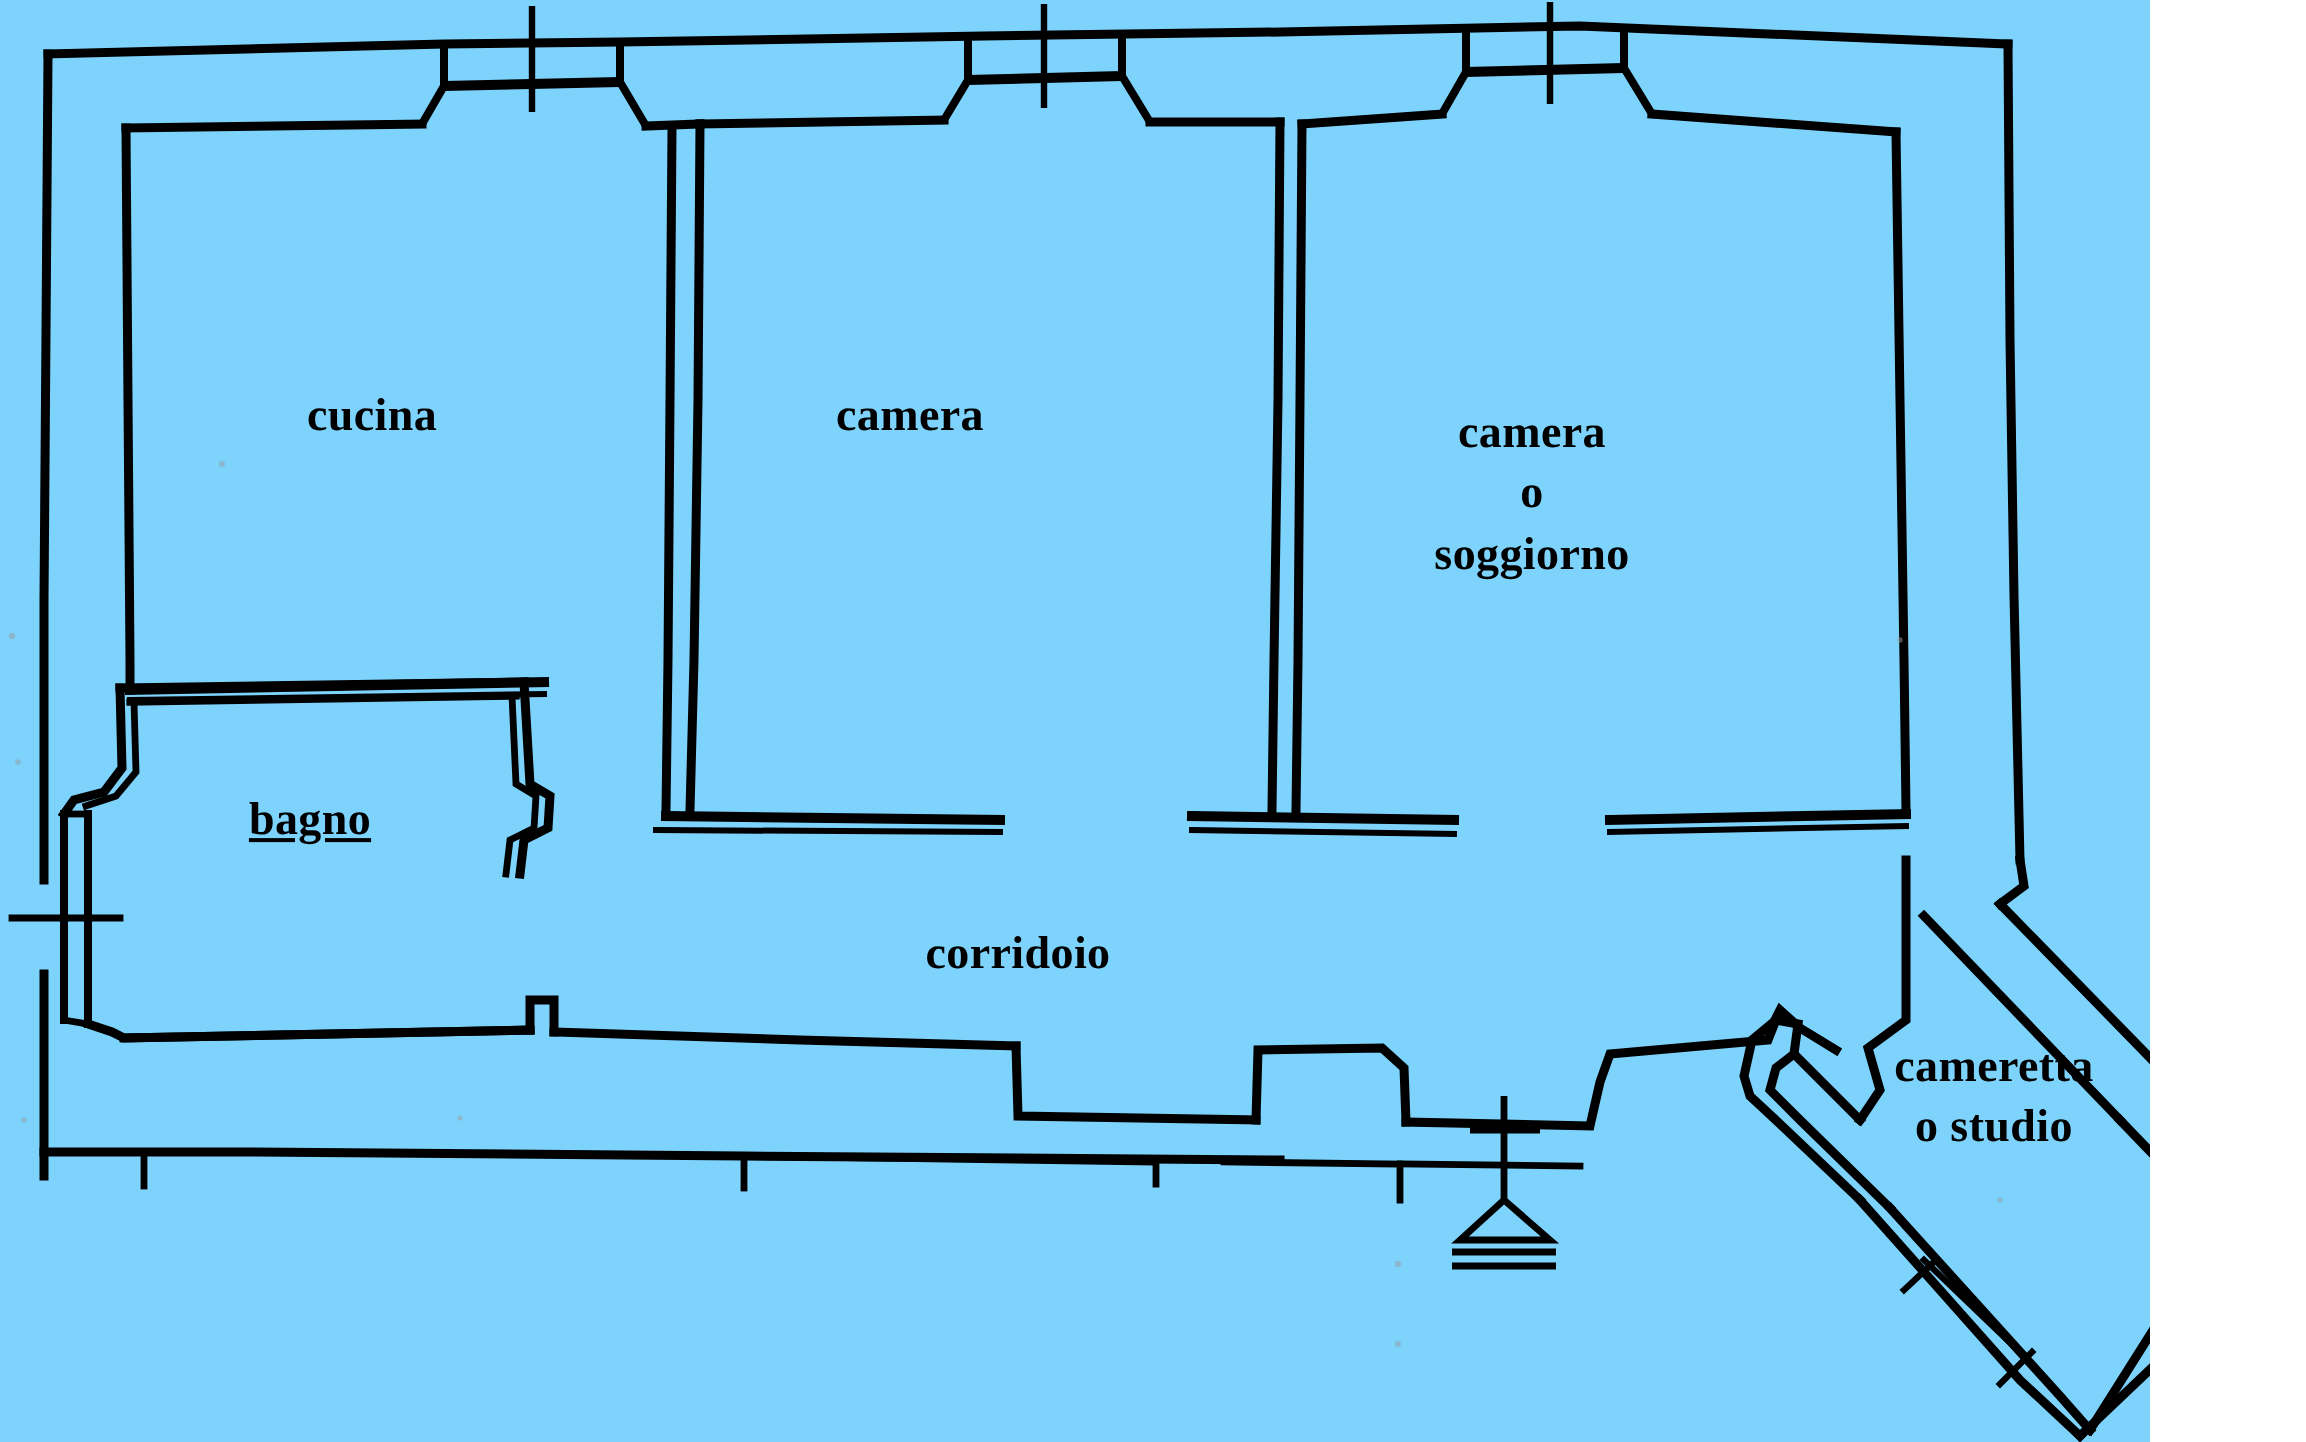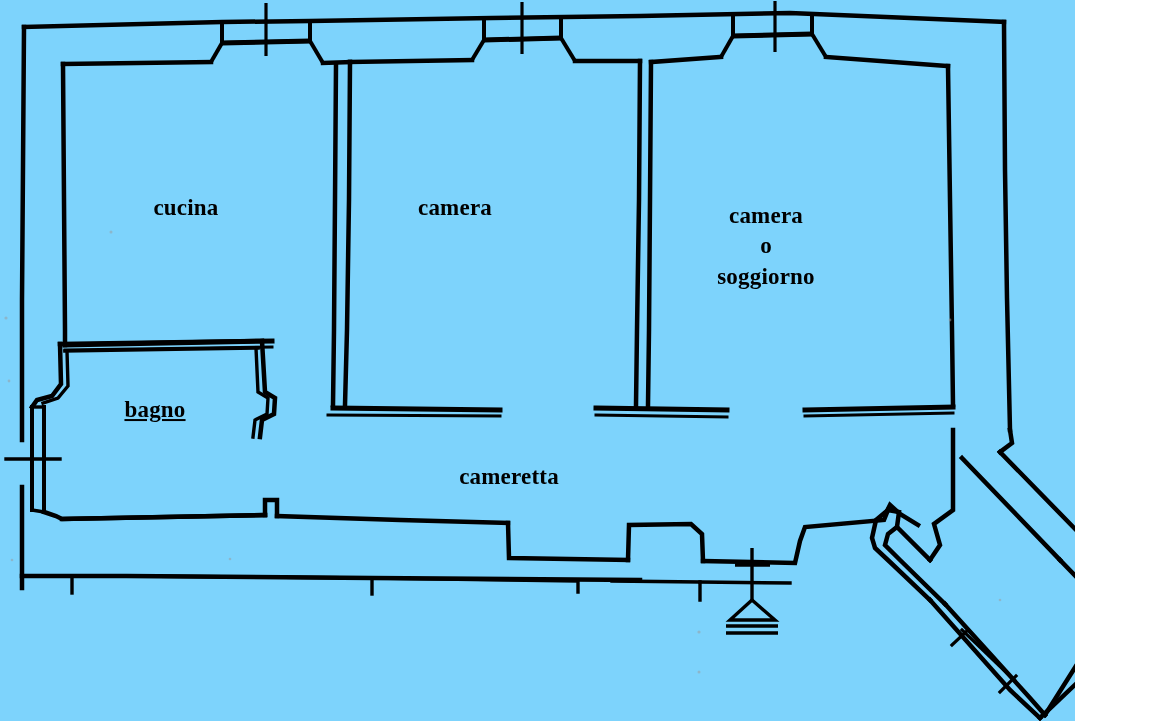--- a/index.html
+++ b/index.html
@@ -212,16 +212,18 @@
   <div class="room-label" style="left:186px; top:208px;">cucina</div>
 
   <div class="room-label" style="left:455px; top:208px;">camera</div>
 
   <div class="room-label multi" style="left:766px; top:247px;">camera
 o
 soggiorno</div>
 
   <div class="room-label" style="left:155px; top:410px;text-decoration:underline;">bagno</div>
 
-  <div class="room-label" style="left:509px; top:477px;">cameretta</div>
-
+  <div class="room-label" style="left:509px; top:477px;">corridoio</div>
+
+  <div class="room-label multi" style="left:997px; top:549px;">cameretta
+o studio</div>
 
 </div>
 
 </body></html>

